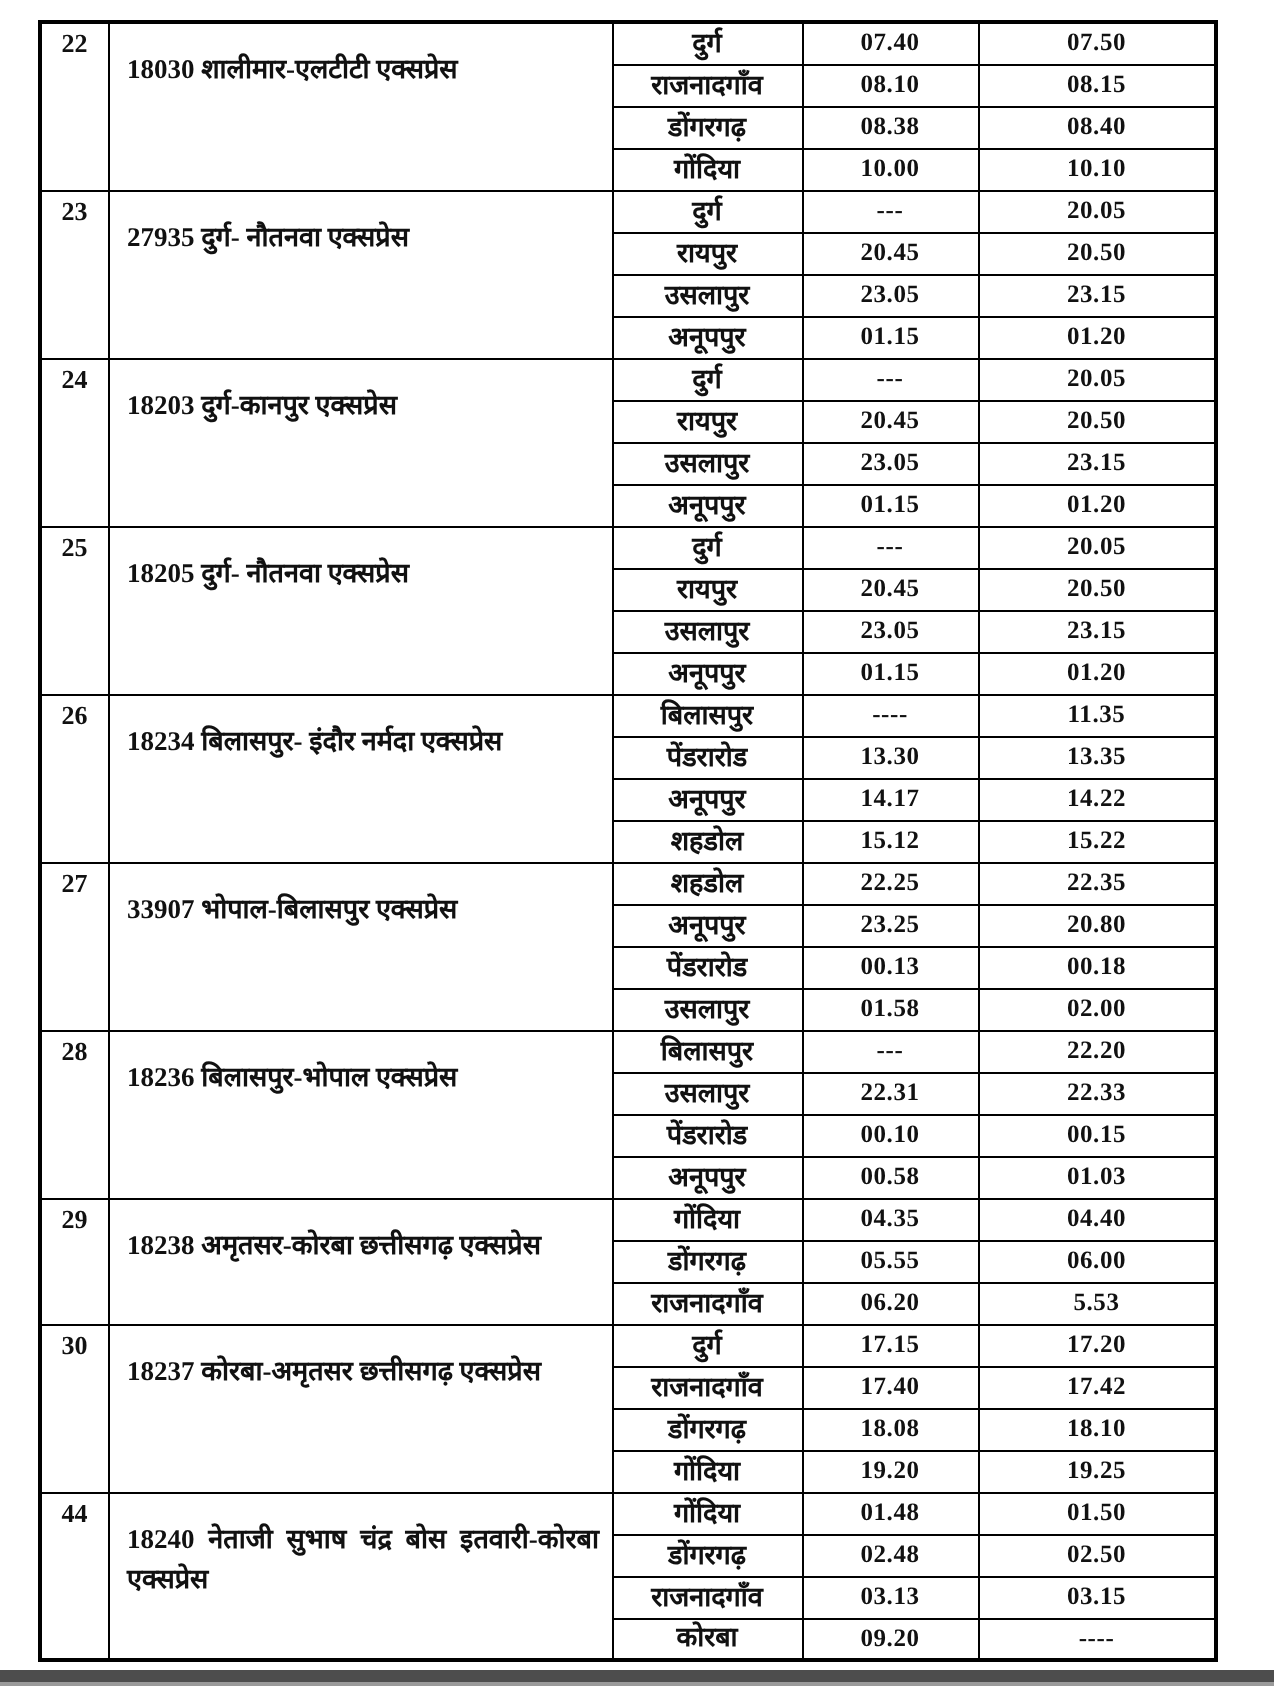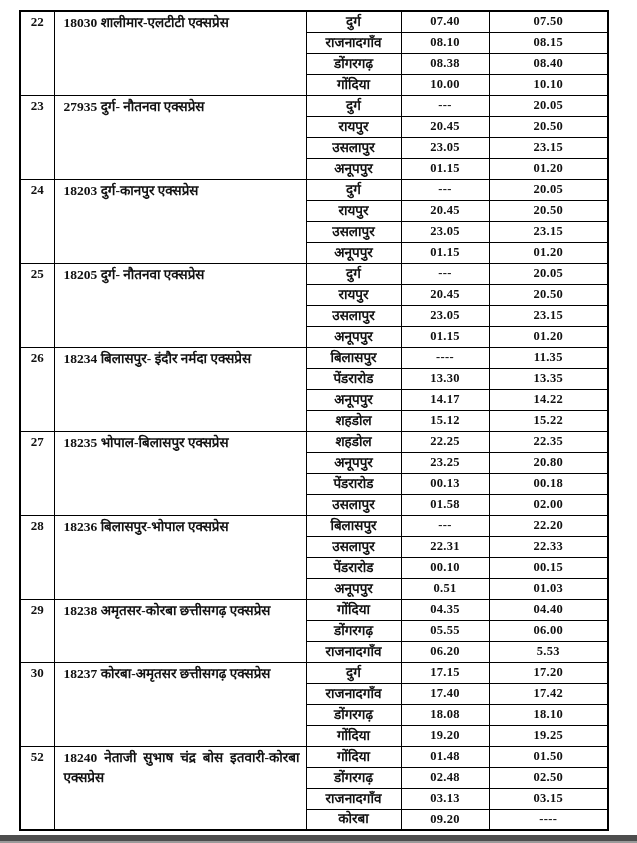--- a/index.html
+++ b/index.html
@@ -34,21 +34,21 @@
     font-weight: bold;
     font-size: 13px;
     padding-top: 2px;
     font-family: "Liberation Serif", "DejaVu Serif", serif;
   }
   td.name {
     vertical-align: top;
     font-weight: bold;
     font-size: 13.5px;
     line-height: 20px;
-    padding: 1px 6px 0 9px;
+    padding: 13px 6px 0 9px;
     text-align: justify;
   }
   td.station {
     text-align: center;
     font-weight: bold;
     font-size: 13.5px;
     line-height: 14px;
     margin-top: 24px;
   }
   td.time {
@@ -184,21 +184,21 @@
           <td class="time">14.17</td>
           <td class="time">14.22</td>
         </tr>
         <tr>
           <td class="station">शहडोल</td>
           <td class="time">15.12</td>
           <td class="time">15.22</td>
         </tr>
         <tr>
           <td class="sno" rowspan="4">27</td>
-          <td class="name" rowspan="4">18235 भोपाल-बिलासपुर एक्सप्रेस</td>
+          <td class="name" rowspan="4">33907 भोपाल-बिलासपुर एक्सप्रेस</td>
           <td class="station">शहडोल</td>
           <td class="time">22.25</td>
           <td class="time">22.35</td>
         </tr>
         <tr>
           <td class="station">अनूपपुर</td>
           <td class="time">23.25</td>
           <td class="time">20.80</td>
         </tr>
         <tr>
@@ -223,21 +223,21 @@
           <td class="time">22.31</td>
           <td class="time">22.33</td>
         </tr>
         <tr>
           <td class="station">पेंडरारोड</td>
           <td class="time">00.10</td>
           <td class="time">00.15</td>
         </tr>
         <tr>
           <td class="station">अनूपपुर</td>
-          <td class="time">0.51</td>
+          <td class="time">00.58</td>
           <td class="time">01.03</td>
         </tr>
         <tr>
           <td class="sno" rowspan="3">29</td>
           <td class="name" rowspan="3">18238 अमृतसर-कोरबा छत्तीसगढ़ एक्सप्रेस</td>
           <td class="station">गोंदिया</td>
           <td class="time">04.35</td>
           <td class="time">04.40</td>
         </tr>
         <tr>
@@ -266,21 +266,21 @@
           <td class="station">डोंगरगढ़</td>
           <td class="time">18.08</td>
           <td class="time">18.10</td>
         </tr>
         <tr>
           <td class="station">गोंदिया</td>
           <td class="time">19.20</td>
           <td class="time">19.25</td>
         </tr>
         <tr>
-          <td class="sno" rowspan="4">52</td>
+          <td class="sno" rowspan="4">44</td>
           <td class="name" rowspan="4">18240 नेताजी सुभाष चंद्र बोस इतवारी-कोरबा एक्सप्रेस</td>
           <td class="station">गोंदिया</td>
           <td class="time">01.48</td>
           <td class="time">01.50</td>
         </tr>
         <tr>
           <td class="station">डोंगरगढ़</td>
           <td class="time">02.48</td>
           <td class="time">02.50</td>
         </tr>

